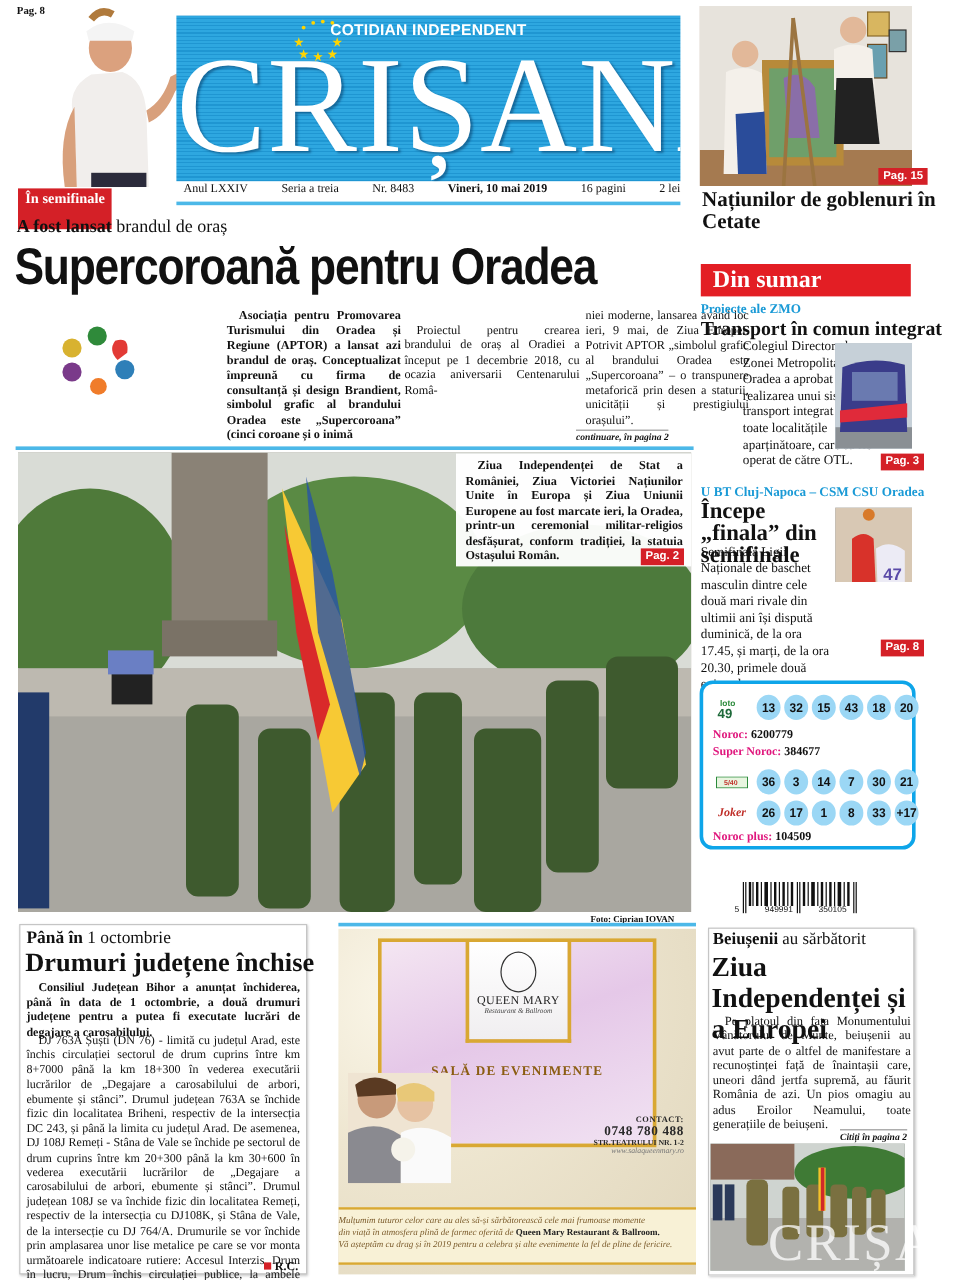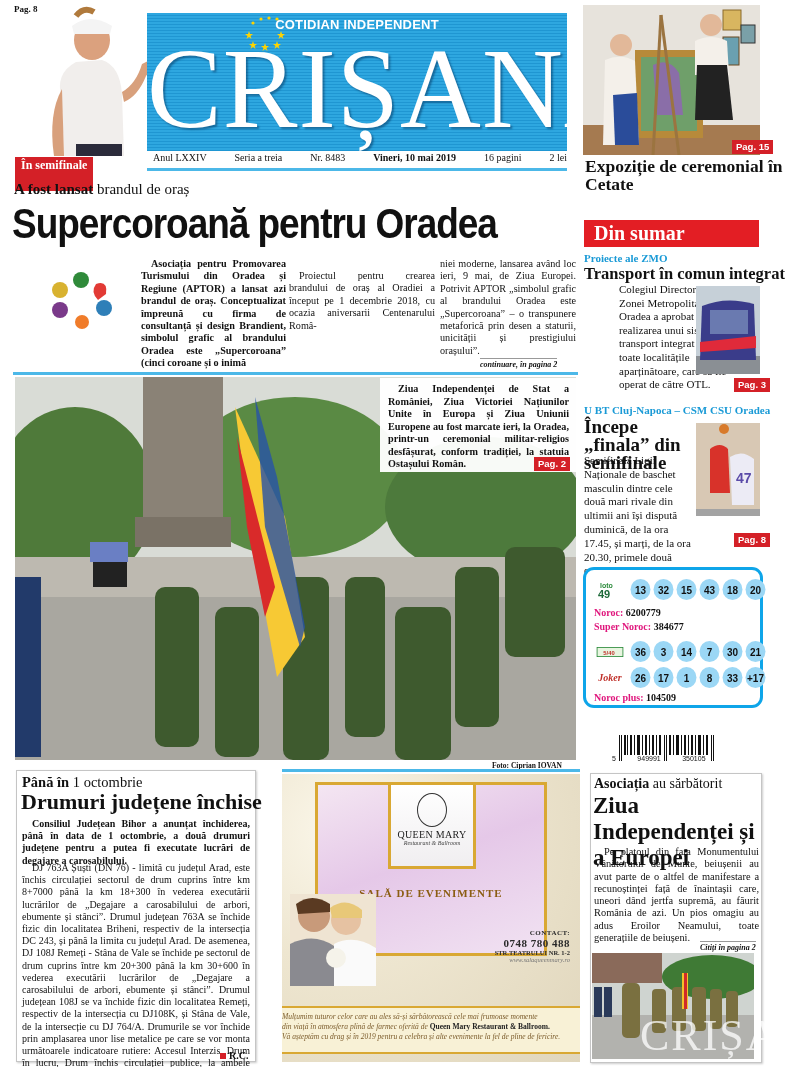--- a/index.html
+++ b/index.html
@@ -42,39 +42,39 @@
   .lead-headline { left: 12px; top: 198px; font-family: "Liberation Sans", sans-serif; font-weight: bold;
     font-size: 43px; line-height: 50px; letter-spacing: -1.2px; transform: scaleX(0.86); transform-origin: left top; white-space: nowrap; }
 
   .logo-box { left: 10px; top: 270px; width: 125px; height: 90px; }
   .logo-circle { position: absolute; left: 36px; top: 0; width: 70px; height: 62px; }
   .logo-text { position: absolute; left: 0; top: 52px; width: 128px; font-family: "Liberation Sans", sans-serif; font-size: 11px; line-height: 10px; color: #274a8c; }
   .logo-text .r1 { padding-left: 34px; font-size: 12px; }
   .logo-text .r2 b { color: #c52a22; }
   .logo-text .r3 { padding-left: 44px; }
 
-  .col-text { font-size: 10.2px; line-height: 12.4px; text-align: justify; }
+  .col-text { font-size: 10.2px; line-height: 12.4px; text-align: justify; margin-left: 48px; }
   .col-text p { text-indent: 10px; }
   .col-bold { font-weight: bold; }
   .lead-col1 { left: 141px; top: 258px; width: 145px; }
   .lead-col2 { left: 289px; top: 258px; width: 146px; }
   .lead-col3 { left: 440px; top: 258px; width: 136px; }
   .lead-cont { left: 480px; top: 358px; font-size: 8px; font-style: italic; font-weight: bold; border-top: 1px solid #999; padding-top: 1px; }
 
   
   .zmo-kicker { left: 584px; top: 252px; font-size: 11px; font-weight: bold; color: #1a9ad6; }
   .zmo-title { left: 584px; top: 264px; font-size: 16.5px; font-weight: bold; line-height: 20px; }
   .zmo-text { left: 584px; top: 283px; width: 110px; font-size: 11px; line-height: 13.6px; margin-left: 35px; }
   .tram-photo { left: 696px; top: 286px; width: 64px; height: 88px; overflow: hidden; background: #b8c2cc; }
   .zmo-pag { left: 734px; top: 378px; }
 
   .basket-kicker { left: 584px; top: 404px; font-size: 11px; font-weight: bold; color: #1a9ad6; }
   .basket-title { left: 584px; top: 418px; width: 110px; font-size: 19px; font-weight: bold; line-height: 18px; }
   .basket-text { left: 584px; top: 454px; width: 112px; font-size: 11px; line-height: 13.8px; }
-  .basket-photo { left: 696px; top: 423px; width: 64px; height: 93px; overflow: hidden; background: #a3a3a3; }
+  .basket-photo { left: 696px; top: 423px; width: 64px; height: 62px; overflow: hidden; background: #a3a3a3; }
   .basket-pag { left: 734px; top: 533px; }
 
   
   .lotto-box { left: 583px; top: 567px; width: 180px; height: 141px; border: 3px solid #0ea5e9; border-radius: 11px; background: #fff; }
   .lotto-row { position: absolute; left: 8px; display: flex; align-items: center; }
   .lotto-logo { width: 32px; height: 18px; margin-right: 4px; display: flex; align-items: center; justify-content: center; font-family: "Liberation Sans", sans-serif; font-size: 8px; font-weight: bold; }
   .ball { width: 21px; height: 21px; border-radius: 50%; background: #9bd7f5; margin-right: 2px; font-family: "Liberation Sans", sans-serif; font-weight: bold; font-size: 10.5px;
     display: flex; align-items: center; justify-content: center; color: #111; transform: scaleX(0.95); }
   .lotto-line { position: absolute; left: 8px; font-size: 10px; font-weight: bold; }
   .lotto-line .lbl { color: #e0177d; }
@@ -193,21 +193,21 @@
     <line x1="78" y1="10" x2="96" y2="150" stroke="#9b7440" stroke-width="3"></line>
     <circle cx="38" cy="40" r="11" fill="#e2b899"></circle>
     <path d="M22 55 Q38 48 52 56 L56 140 L20 140 Z" fill="#f4f0ea"></path>
     <path d="M30 90 L54 88 L56 140 L32 140 Z" fill="#2a4c9a"></path>
     <circle cx="128" cy="20" r="11" fill="#e2b899"></circle>
     <path d="M112 36 Q128 28 144 36 L146 70 L112 70 Z" fill="#f4f0ea"></path>
     <path d="M114 60 L144 60 L150 115 L112 115 Z" fill="#222"></path>
   </svg>
 </div>
 <div class="abs pag-badge embroidery-pag">Pag. 15</div>
-<div class="abs embroidery-title">Expoziție de ceremonial în Cetate</div>
+<div class="abs embroidery-title">Națiunilor de goblenuri în Cetate</div>
 
 <div class="abs din-sumar">Din sumar</div>
 
 <div class="abs lead-kicker"><b>A fost lansat</b><span> brandul de oraș</span></div>
 <div class="abs lead-headline">Supercoroană pentru Oradea</div>
 
 <div class="abs logo-box">
   <svg class="logo-circle" viewBox="0 0 70 62">
     <circle cx="35" cy="10" r="8" fill="#2f8a3a"></circle>
     <path d="M50 14 Q62 10 60 24 L52 30 Q44 22 50 14 Z" fill="#e23a35"></path>
@@ -407,21 +407,21 @@
     <div class="c4">www.salaqueenmary.ro</div>
   </div>
   <div class="ad-footer">
     <div>Mulțumim tuturor celor care au ales să-și sărbătorească cele mai frumoase momente</div>
     <div><span>din viață în atmosfera plină de farmec oferită de </span><b>Queen Mary Restaurant &amp; Ballroom.</b></div>
     <div>Vă așteptăm cu drag și în 2019 pentru a celebra și alte evenimente la fel de pline de fericire.</div>
   </div>
 </div>
 
 <div class="abs beius-box"></div>
-<div class="abs beius-kicker"><b>Asociația</b><span> au sărbătorit</span></div>
+<div class="abs beius-kicker"><b>Beiușenii</b><span> au sărbătorit</span></div>
 <div class="abs beius-title">Ziua Independenței și a Europei</div>
 <div class="abs beius-text">Pe platoul din fața Monumentului Vânătorului de Munte, beiușenii au avut parte de o altfel de manifestare a recunoștinței față de înaintașii care, uneori dând jertfa supremă, au făurit România de azi. Un pios omagiu au adus Eroilor Neamului, toate generațiile de beiușeni.</div>
 <div class="abs beius-cont">Citiți în pagina 2</div>
 <div class="abs beius-photo">
   <svg viewBox="0 0 162 106" width="162" height="106" preserveAspectRatio="none">
     <rect width="162" height="106" fill="#cfd4d0"></rect>
     <rect x="0" y="0" width="70" height="30" fill="#8a6a5a"></rect>
     <ellipse cx="120" cy="24" rx="50" ry="22" fill="#3f7a35"></ellipse>
     <rect y="62" width="162" height="44" fill="#b2b2ae"></rect>
     <g fill="#7a7040">

